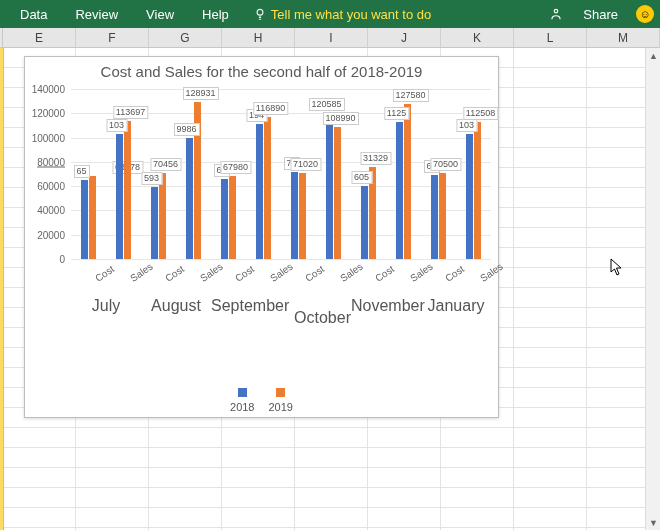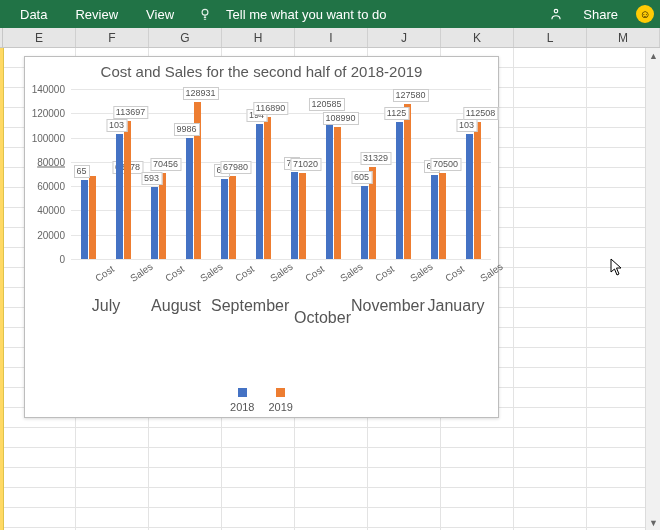--- a/index.html
+++ b/index.html
@@ -23,21 +23,21 @@
     font-size: 13px;
   }
   .ribbon .tab {
     padding: 0 14px;
     height: 100%;
     display: flex;
     align-items: center;
     cursor: pointer;
   }
   .ribbon .spacer { flex: 1; }
-  .ribbon .tellme { display:flex; align-items:flex-start; gap:14px; padding:0 10px; color:#ffffff;}
+  .ribbon .tellme { display:flex; align-items:flex-start; gap:4px; padding:0 10px; color:#fde047;}
   .ribbon .share  { display:flex; align-items:center; gap:20px; padding:0 10px;}
   .bulb { width:14px; height:14px; }
   .smiley {
     width:18px;height:18px;border-radius:50%;
     background:#ffcb05;display:flex;align-items:center;justify-content:center;
     font-size:11px;color:#000;margin-left:8px;
   }
   .colhead {
     display:flex;
     height:20px;
@@ -136,20 +136,21 @@
     pointer-events:none;
   }
 </style>
 </head>
 <body>
 
 <div class="ribbon">
   <div class="tab">Data</div>
   <div class="tab">Review</div>
   <div class="tab">View</div>
+  <div class="tab">Help</div>
   <div class="tellme">
     <svg class="bulb" viewBox="0 0 24 24" fill="none" stroke="#dfeee6" stroke-width="2">
         <circle cx="12" cy="9" r="5"></circle>
         <path d="M10 18h4M10 21h4M12 14v4"></path>
       </svg>
     <span>Tell me what you want to do</span>
   </div>
   <div class="spacer"></div>
   <div class="share">
     <svg width="14" height="14" viewBox="0 0 24 24" fill="none" stroke="#fff" stroke-width="2">

